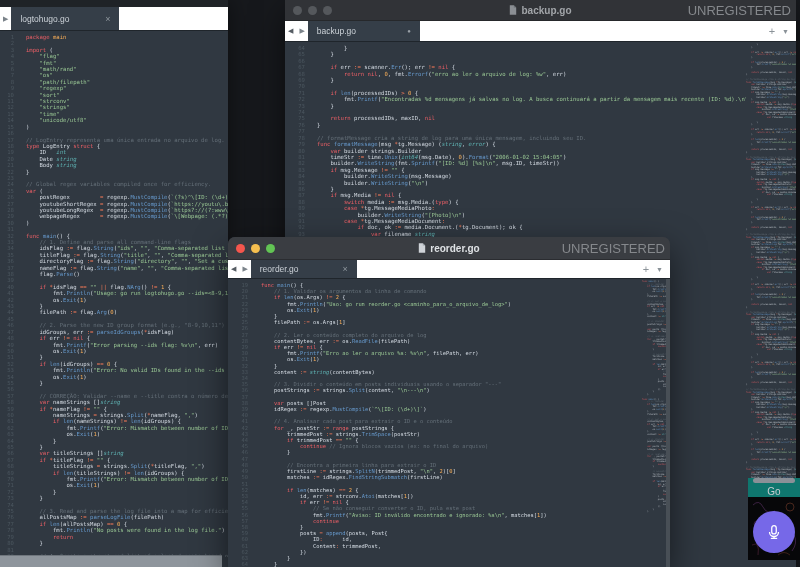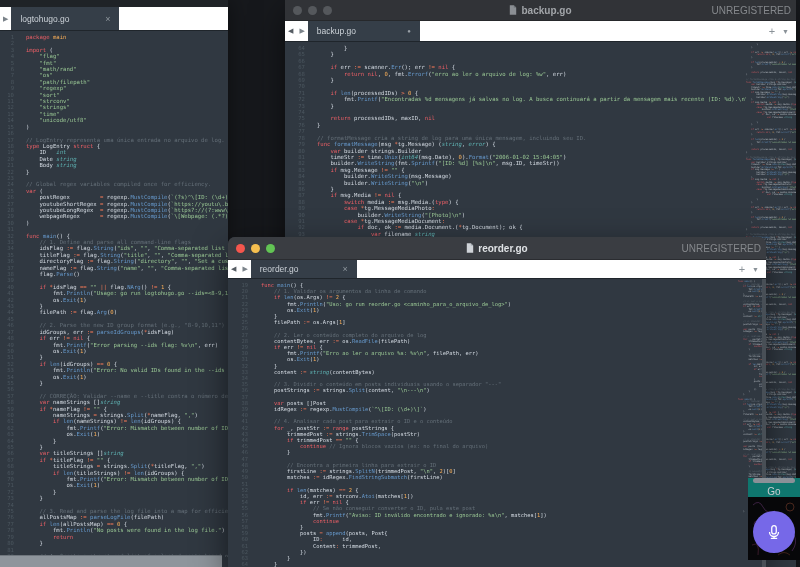--- a/index.html
+++ b/index.html
@@ -10,21 +10,21 @@
   .titlebar{position:relative;display:flex;align-items:center;}
   .tb-active{height:22px;background:#3a3d42;border-bottom:1px solid #2a2c30;}
   .tb-inactive{height:20px;background:#313337;border-bottom:1px solid #26282b;}
   .lights{display:flex;gap:6px;padding-left:8px;z-index:2;}
   .light{width:9px;height:9px;border-radius:50%;}
   .light.gray{background:#55585c;}
   .title-center{position:absolute;left:0;right:0;display:flex;justify-content:center;
                 align-items:center;gap:4px;pointer-events:none;}
   .title-text{font-size:10px;color:#dfe2e5;font-weight:bold;}
   .tb-inactive .title-text{color:#a2a5a9;}
-  .unreg{margin-left:auto;padding-right:5px;font-size:10px;color:#85888c;z-index:2;}
+  .unreg{margin-left:auto;padding-right:5px;font-size:13px;color:#85888c;z-index:2;}
   
   .tabbar{display:flex;align-items:stretch;background:#ffffff;border-bottom:1px solid #1f252b;position:relative;}
   .bk .tabbar{height:20px;} .rd .tabbar{height:18px;} .lg .tabbar{height:23px;}
   .nav{font-size:7px;color:#7b838a;align-self:center;padding:0 3px;}
   .nav.dim{color:#555c63;}
   .tab{display:flex;align-items:center;justify-content:space-between;background:#353e48;
        padding:0 9px;font-size:8.5px;color:#ccd2d8;}
   .lg .tab{width:90px;} .bk .tab{width:94px;} .rd .tab{width:88px;}
   .tab .tclose{color:#8d959c;font-size:9px;margin-left:8px;}
   .tab .dot{color:#99a0a7;font-size:6px;margin-left:8px;}
@@ -51,21 +51,21 @@
   .fn{color:#6699cc;} .typ{color:#5fb4b4;font-style:italic;}
   .num{color:#f9ae58;} .op{color:#f97b58;}
   
   .lg{left:0;top:0;width:228px;height:567px;box-shadow:0 0 24px rgba(0,0,0,.5);}
   .lg-topstrip{height:7px;background:#1f2327;}
   .lg .editor{height:526px;}
   .lg-status{position:absolute;left:0;bottom:0;width:222px;height:11px;background:#8e959c;
              border-top:1px solid #6f767d;}
   .bk{left:285px;top:0;width:511px;height:567px;border-radius:7px 0 0 0;}
   .bk .editor{height:520px;}
-  .rd{left:228px;top:237px;width:538px;height:330px;border-radius:7px 7px 0 0;z-index:3;}
+  .rd{left:228px;top:237px;width:442px;height:330px;border-radius:7px 7px 0 0;z-index:3;}
   .rd .titlebar{border-radius:7px 7px 0 0;}
   .rd .editor{height:289px;}
   
   .assistant{position:absolute;left:748px;top:474px;width:52px;height:93px;z-index:6;}
   .assistant-top{height:19px;background:#0f766e;}
   .drag-bar{width:42px;height:5px;background:#8a9097;border-radius:2.5px;margin:4px auto 3px auto;}
   .go-label{text-align:center;font-size:10px;color:#c9cdd1;}
   .assistant-art{height:63px;background:#070709;position:relative;overflow:hidden;}
   .mic-fab{position:absolute;left:5px;top:14px;width:42px;height:42px;border-radius:50%;
            background:#7668e8;display:flex;align-items:center;justify-content:center;}

